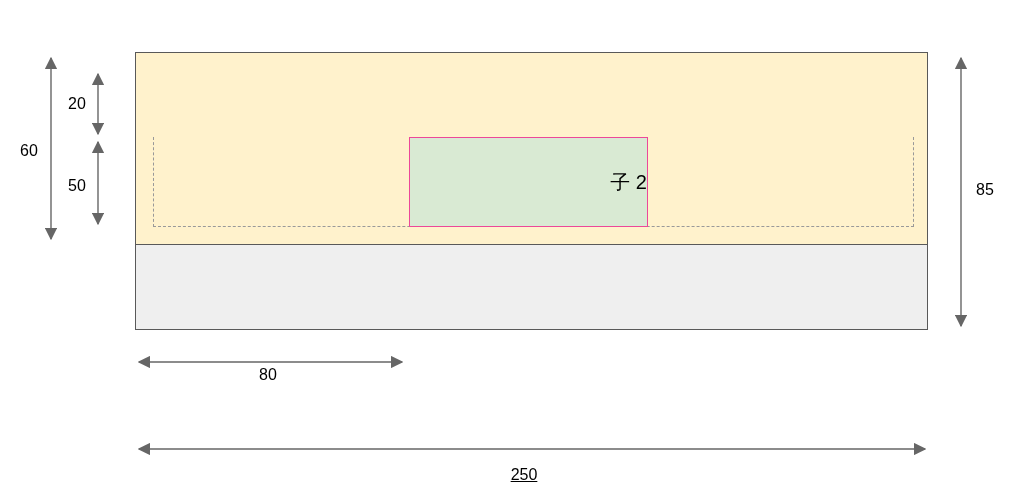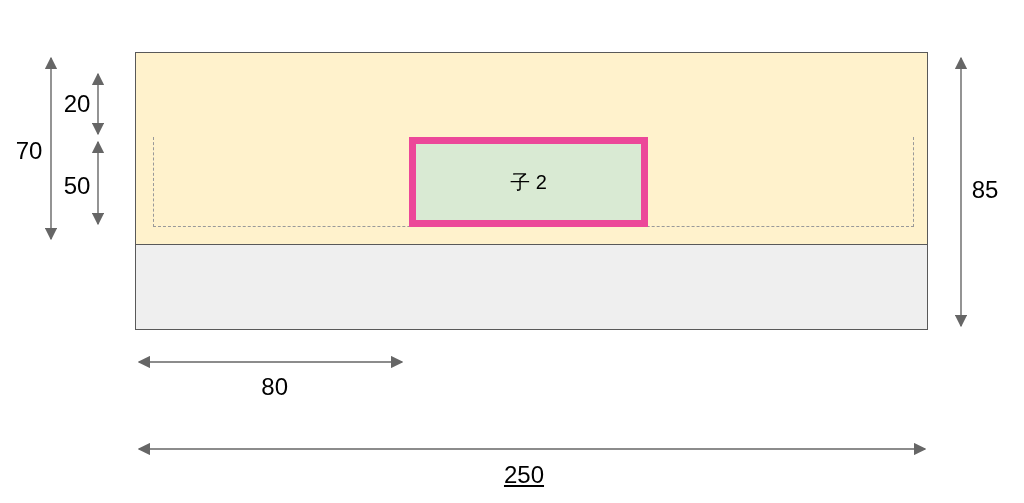--- a/index.html
+++ b/index.html
@@ -65,48 +65,48 @@
     color: #000000;
   }
   
   .green-box {
     position: absolute;
     left: 409px;
     top: 137px;
     width: 239px;
     height: 90px;
     background: #d9ead3;
-    border: 7px solid #ec4899;
+    border: 1px solid #ec4899;
     box-sizing: border-box;
     display: flex;
     align-items: center;
-    justify-content: center;
+    justify-content: flex-end;
     font-size: 20px;
     color: #000000;
   }
   .arrows {
     position: absolute;
     left: 0;
     top: 0;
     width: 1024px;
     height: 503px;
     pointer-events: none;
   }
   .dim-label {
     position: absolute;
-    font-size: 24px;
+    font-size: 16px;
     color: #000000;
     text-align: center;
     line-height: 25px;
   }
   .lbl-20  { left: 57px;  top: 91px;  width: 40px; }
   .lbl-30  { left: 57px;  top: 173px; width: 40px; }
   .lbl-60  { left: 9px;   top: 138px; width: 40px; }
   .lbl-85  { left: 964px; top: 177px; width: 42px; }
-  .lbl-80  { left: 248px; top: 374px; width: 40px; text-align: right; }
+  .lbl-80  { left: 248px; top: 362px; width: 40px; }
   .lbl-250 { left: 497px; top: 462px; width: 54px; text-decoration: underline; }
 </style>
 </head>
 <body>
 
 <div class="canvas">
 
   <div class="outer-box">
     <div class="yellow-area"></div>
     <div class="gray-area"></div>
@@ -128,18 +128,18 @@
     <line x1="51" y1="58" x2="51" y2="239" stroke="#666666" stroke-width="1.4" marker-start="url(#ah)" marker-end="url(#ah)"></line>
     <line x1="98" y1="74" x2="98" y2="134" stroke="#666666" stroke-width="1.4" marker-start="url(#ah)" marker-end="url(#ah)"></line>
     <line x1="98" y1="142" x2="98" y2="224" stroke="#666666" stroke-width="1.4" marker-start="url(#ah)" marker-end="url(#ah)"></line>
     <line x1="961" y1="58" x2="961" y2="326" stroke="#666666" stroke-width="1.4" marker-start="url(#ah)" marker-end="url(#ah)"></line>
     <line x1="139" y1="362" x2="402" y2="362" stroke="#666666" stroke-width="1.4" marker-start="url(#ah)" marker-end="url(#ah)"></line>
     <line x1="139" y1="449" x2="925" y2="449" stroke="#666666" stroke-width="1.4" marker-start="url(#ah)" marker-end="url(#ah)"></line>
   </svg>
 
   <div class="dim-label lbl-20">20</div>
   <div class="dim-label lbl-30">50</div>
-  <div class="dim-label lbl-60">70</div>
+  <div class="dim-label lbl-60">60</div>
   <div class="dim-label lbl-85">85</div>
   <div class="dim-label lbl-80">80</div>
   <div class="dim-label lbl-250">250</div>
 
 </div>
 
 </body></html>

